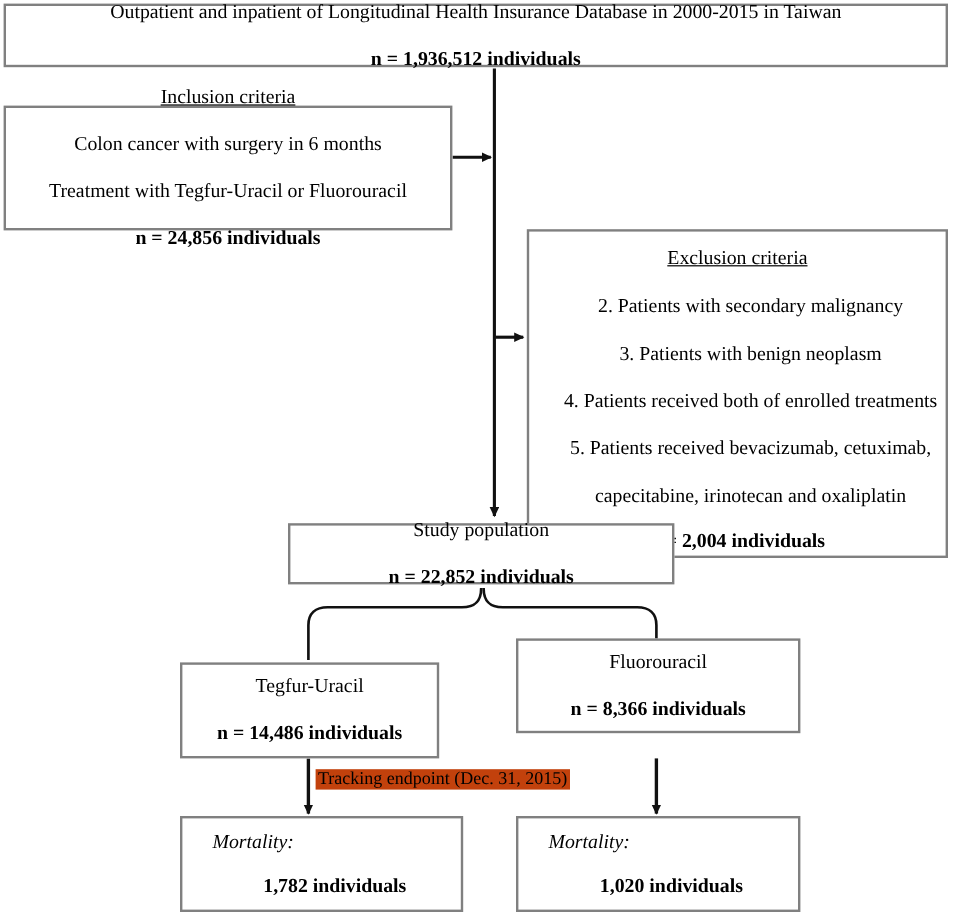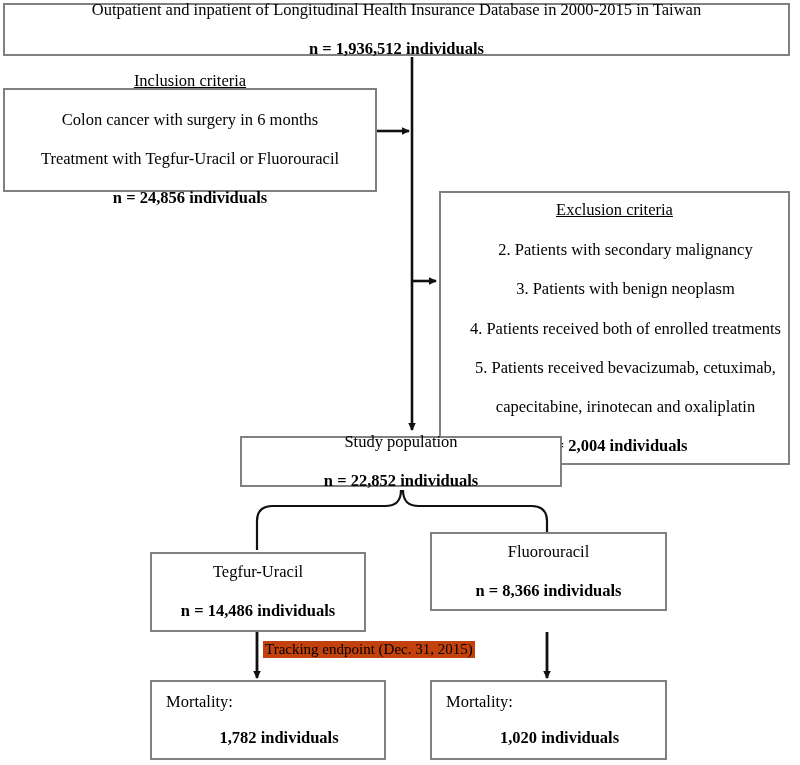--- a/index.html
+++ b/index.html
@@ -62,22 +62,23 @@
     padding: 0 2px;
   }
   .excl-item {
     font-size: 16.5px;
     line-height: 1.42;
     white-space: nowrap;
     padding-left: 22px;
   }
   .mort-label {
     font-size: 16.5px;
-    padding-left: 14px;
+    padding-left: 25px;
     align-self: flex-start;
+    font-style: italic;
   }
   .mort-value {
     font-size: 16.5px;
     font-weight: bold;
     align-self: center;
     padding-left: 22px;
   }
 </style>
 </head>
 <body>
@@ -112,21 +113,21 @@
     <div class="line bold">n = 1,936,512 individuals</div>
   </div>
 
   <div class="box" style="left:3px; top:88px; width:374px; height:104px;">
     <div class="line underline">Inclusion criteria</div>
     <div class="line">Colon cancer with surgery in 6 months</div>
     <div class="line">Treatment with Tegfur-Uracil or Fluorouracil</div>
     <div class="line bold">n = 24,856 individuals</div>
   </div>
 
-  <div class="box" style="left:439px; top:191px; width:351px; height:274px; justify-content:flex-start; padding-top:6px;">
+  <div class="box" style="left:439px; top:191px; width:351px; height:274px; justify-content:flex-end; padding-top:6px;">
     <div class="line underline" style="align-self:center;">Exclusion criteria</div>
     <div class="excl-item">2. Patients with secondary malignancy</div>
     <div class="excl-item">3. Patients with benign neoplasm</div>
     <div class="excl-item">4. Patients received both of enrolled treatments</div>
     <div class="excl-item">5. Patients received bevacizumab, cetuximab,</div>
     <div class="excl-item">capecitabine, irinotecan and oxaliplatin</div>
     <div class="line bold" style="align-self:center;">n = 2,004 individuals</div>
   </div>
 
   <div class="box" style="left:240px; top:436px; width:322px; height:51px;">

